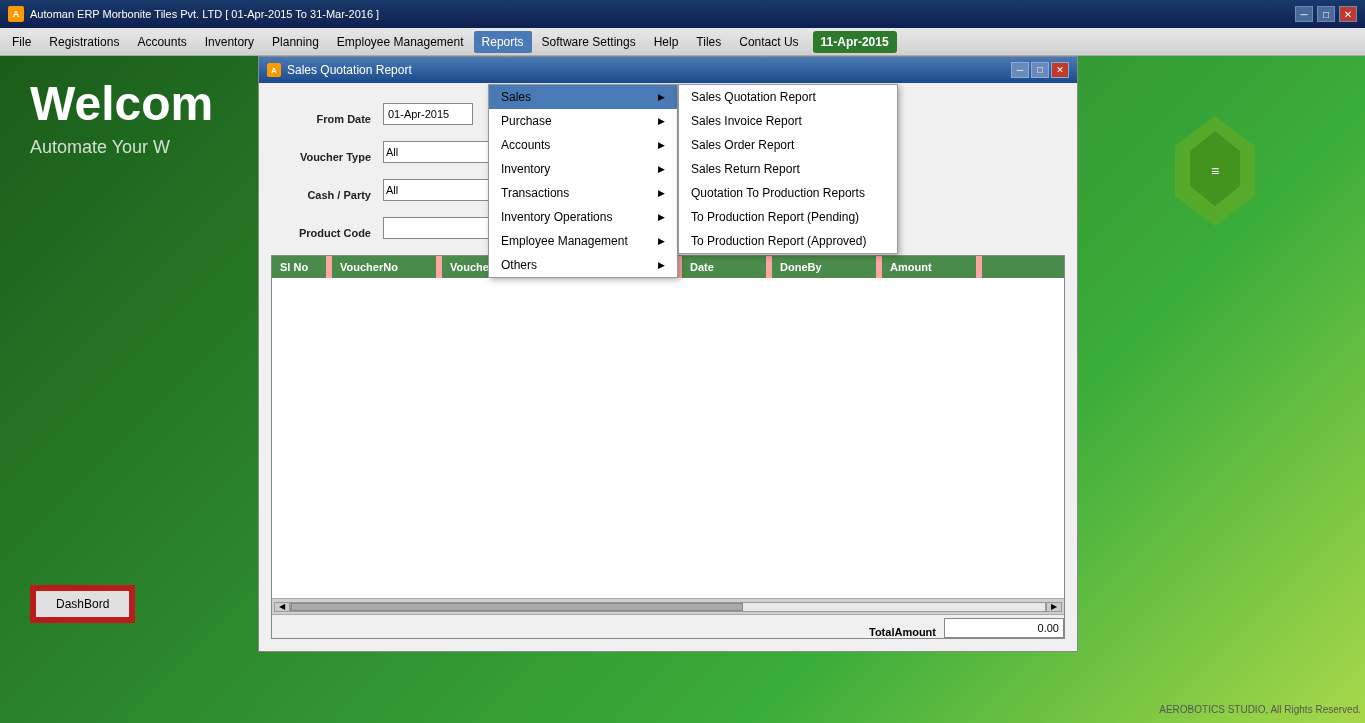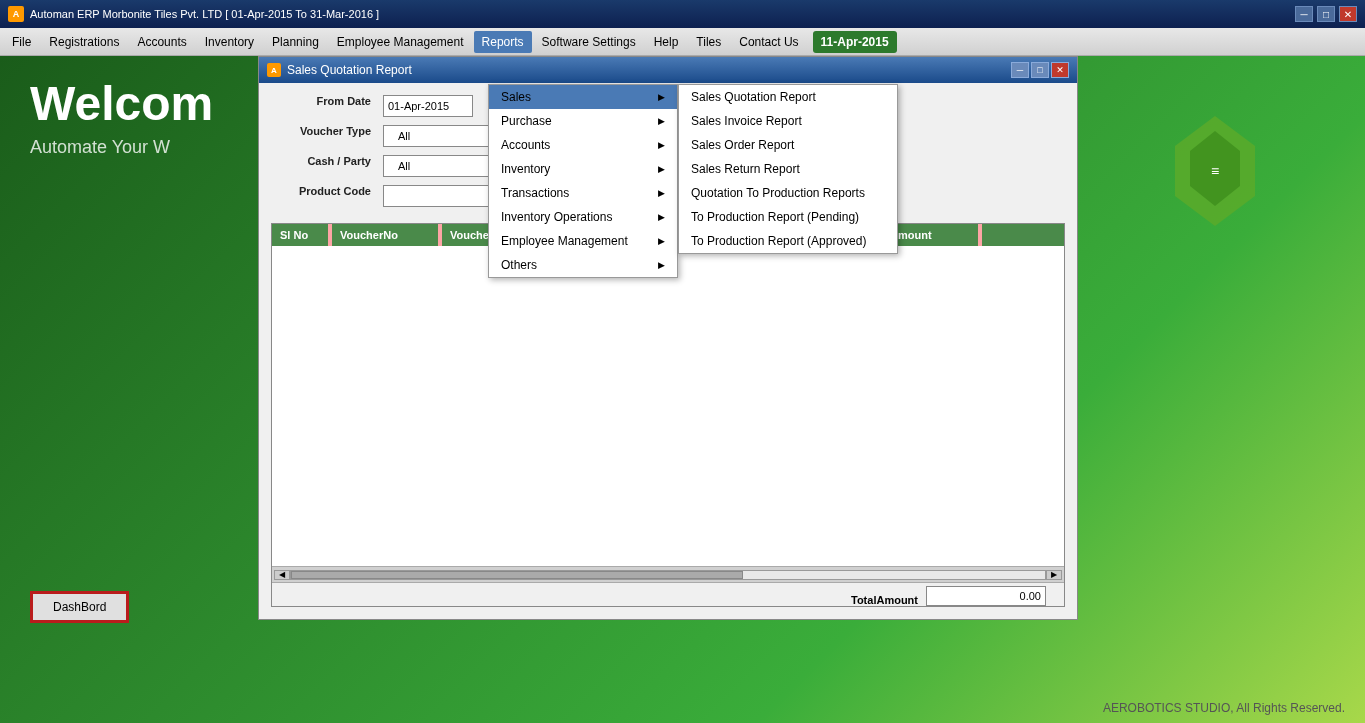--- a/index.html
+++ b/index.html
@@ -67,21 +67,21 @@
     .welcome-text { color: rgba(255,255,255,0.9); }
     .welcome-title { font-size: 48px; font-weight: bold; color: white; }
     .welcome-sub { font-size: 18px; color: rgba(255,255,255,0.8); margin-top: 6px; }
 
     
     .dashboard-btn {
       position: absolute;
       left: 30px;
       bottom: 120px;
       background: #e0e0e0;
-      border: 3px solid #b91c1c;
+      border: 6px solid #b91c1c;
       padding: 6px 20px;
       cursor: pointer;
       font-size: 12px;
     }
     .studio-badge {
       position: absolute;
       right: 60px;
       bottom: 60px;
       width: 140px;
       height: 80px;
@@ -127,44 +127,45 @@
     .inner-ctrl-btn { width: 18px; height: 16px; background: #6a8aba; border: 1px solid #8aaada; color: white; font-size: 9px; display: flex; align-items: center; justify-content: center; cursor: pointer; }
     .inner-ctrl-btn.close { background: #c0392b; }
 
     .inner-content {
       padding: 12px;
       background: #f0f0f0;
     }
 
     .form-row {
       display: flex;
-      align-items: flex-start;
+      align-items: flex-end;
       margin-bottom: 8px;
       gap: 12px;
+      margin-top: 8px;
     }
     .form-label {
       width: 100px;
       font-size: 11px;
       font-weight: bold;
       color: #222;
       text-align: right;
     }
     .form-input {
       height: 22px;
       border: 1px solid #888;
       background: white;
       font-size: 11px;
       padding: 0 4px;
     }
     .form-select {
       height: 22px;
       border: 1px solid #888;
       background: white;
       font-size: 11px;
-      padding: 0 14px;
+      padding: 0 2px;
       appearance: none;
       -webkit-appearance: none;
     }
     .select-wrapper {
       position: relative;
       display: inline-block;
     }
     .select-wrapper::after {
       content: '▼';
       position: absolute;
@@ -207,21 +208,21 @@
     }
     .table-header {
       background: #4a8a4a;
       display: flex;
     }
     .table-col {
       color: white;
       font-size: 11px;
       font-weight: bold;
       padding: 5px 8px;
-      border-right: 4px solid #fca5a5;
+      border-right: 6px solid #fca5a5;
     }
     .table-body {
       background: white;
       height: 320px;
     }
     .table-footer {
       background: #f0f0f0;
       border-top: 1px solid #aaa;
       height: 24px;
       display: flex;
@@ -237,21 +238,21 @@
       width: 120px;
       text-align: right;
       padding-right: 4px;
       border: 1px solid #888;
       height: 20px;
       background: white;
       font-size: 11px;
       display: flex;
       align-items: center;
       justify-content: flex-end;
-      margin-right: 18px;
+      margin-right: 0;
     }
     .scrollbar-h {
       height: 16px;
       background: #d0d0d0;
       border-top: 1px solid #aaa;
       display: flex;
       align-items: center;
       padding: 0 2px;
     }
     .scroll-track {
@@ -378,21 +379,21 @@
     <svg width="100" height="130" viewBox="0 0 100 130">
       <polygon points="50,10 90,40 90,90 50,120 10,90 10,40" fill="#5aaa2a" opacity="0.85"></polygon>
       <polygon points="50,25 75,45 75,80 50,100 25,80 25,45" fill="#3a8a1a" opacity="0.7"></polygon>
       <text x="50" y="70" text-anchor="middle" fill="white" font-size="14" font-weight="bold">≡</text>
     </svg>
   </div>
 
 
   <button class="dashboard-btn" style="position:absolute; left:30px; bottom:100px; z-index:20;">DashBord</button>
 
-  <div class="copyright" style="position:absolute; bottom:8px; right:20px; z-index:20; font-size:12px; color:#555;">AEROBOTICS STUDIO, All Rights Reserved.</div>
+  <div class="copyright" style="position:absolute; bottom:8px; right:4px; z-index:20; font-size:10px; color:#555;">AEROBOTICS STUDIO, All Rights Reserved.</div>
 
   <div class="inner-window">
     <div class="inner-title-bar">
       <div class="inner-title-left">
         <div class="inner-title-icon">A</div>
         <span>Sales Quotation Report</span>
       </div>
       <div class="inner-controls">
         <div class="inner-ctrl-btn">─</div>
         <div class="inner-ctrl-btn">□</div>

